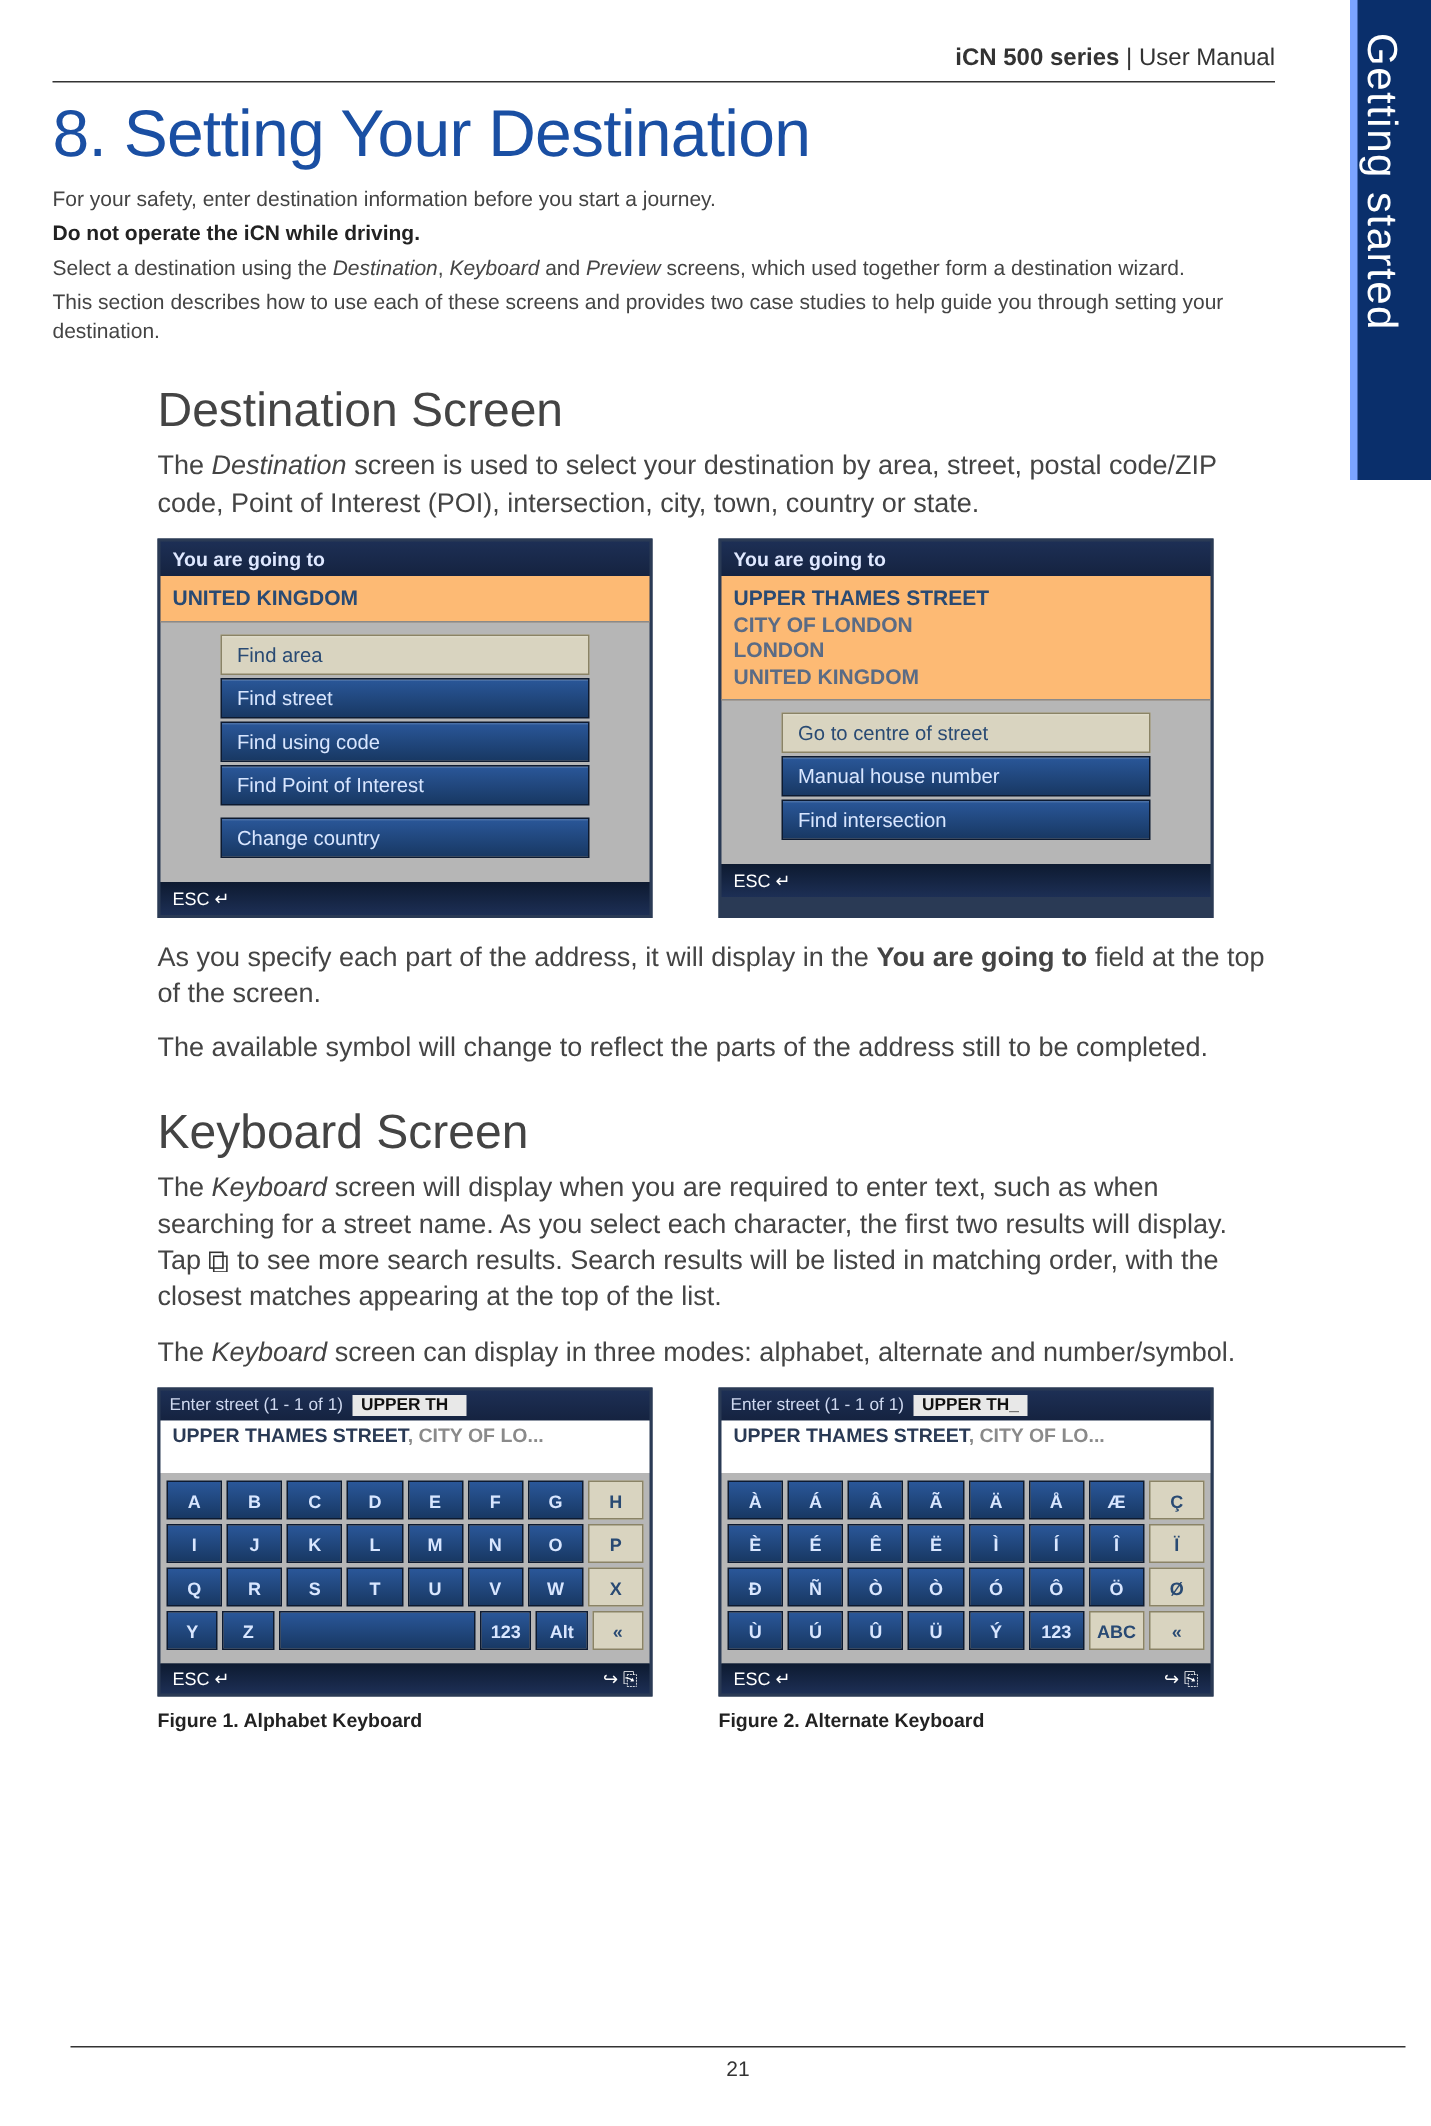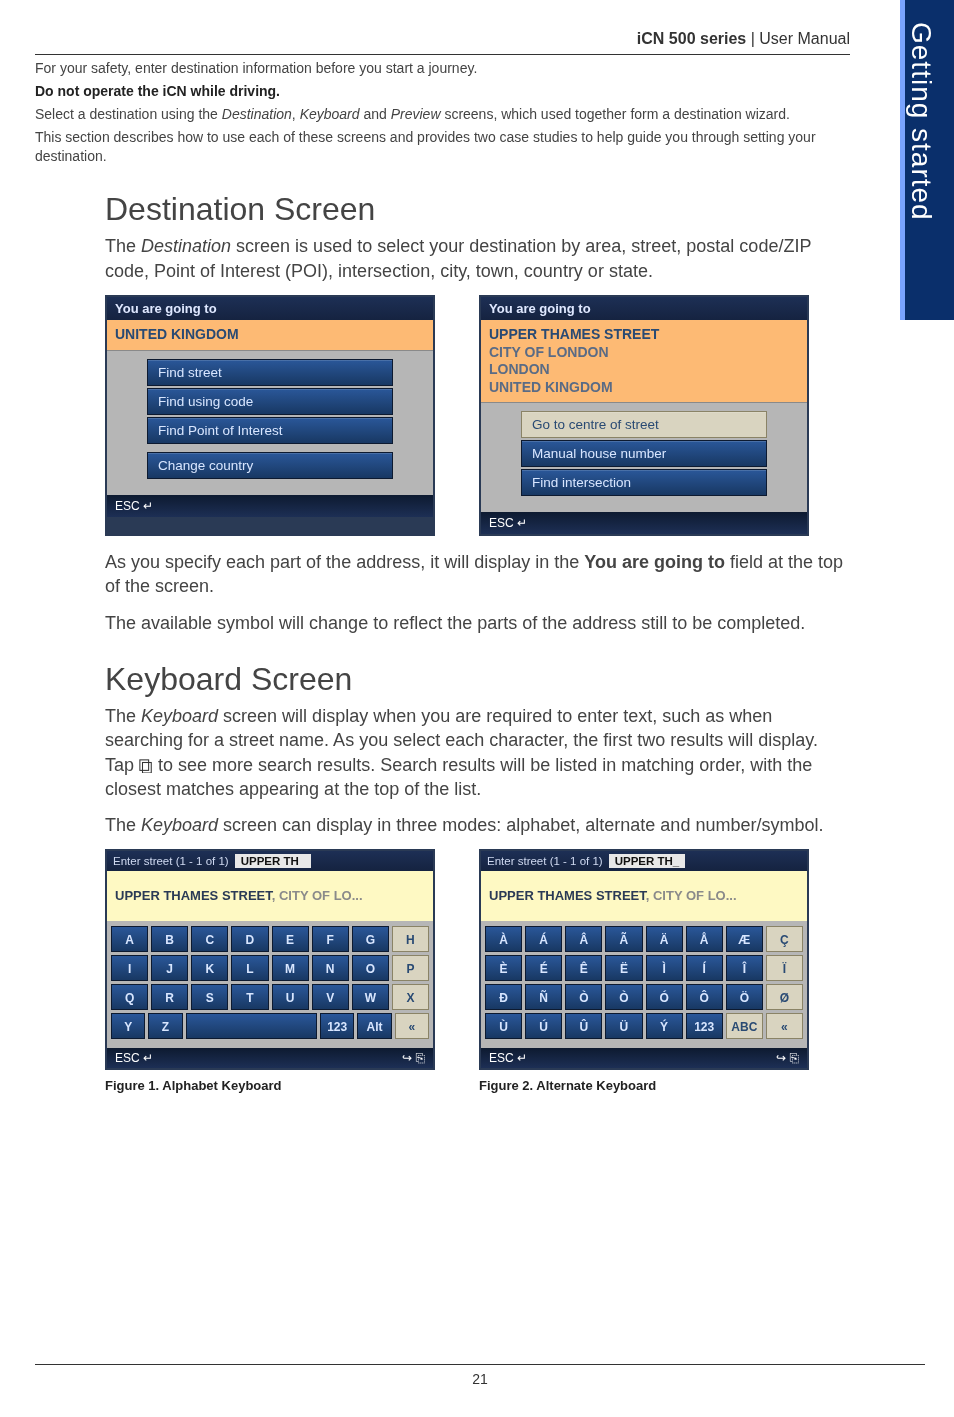--- a/index.html
+++ b/index.html
@@ -139,23 +139,23 @@
     gap: 6px;
   }
   .kbd-panel .kb-top .entry-box {
     background: #e8e8e8;
     color: #111;
     padding: 1px 6px;
     font-weight: 700;
     min-width: 76px;
   }
   .kbd-panel .result {
-    background: #fef9c3;
+    background: #ffffff;
     color: #2a3a55;
-    padding: 17px 8px 18px 8px;
+    padding: 2px 8px 18px 8px;
     font-weight: 700;
     font-size: 13px;
     white-space: nowrap;
     overflow: hidden;
   }
   .kbd-panel .result .dim { color: #8a8a8a; font-weight: 700; }
   .kbd-panel .key-grid {
     background: #b6b6b6;
     padding: 2px 4px 6px 4px;
   }
@@ -192,21 +192,21 @@
   }
   .fig-caption {
     font-size: 13px;
     font-weight: 700;
     color: #222;
     margin-top: 8px;
   }
   .pagenum {
     position: absolute;
     bottom: 30px;
-    left: 0;
+    left: 12px;
     width: 890px;
     text-align: center;
     font-size: 14px;
     color: #333;
     border-top: 1.5px solid #333;
     padding-top: 6px;
     margin-left: 35px;
   }
   .inline-icon {
     display: inline-block;
@@ -220,20 +220,21 @@
 <div class="side-tab">
   <div class="side-tab-text">Getting started</div>
 </div>
 
 <div class="page">
   <div class="header-line">
     <span class="bold">iCN 500 series</span><span> | User Manual</span>
   </div>
   <div class="rule-top"></div>
 
+  <h1 class="chapter">8. Setting Your Destination</h1>
 
   <div class="intro">
     <p>For your safety, enter destination information before you start a journey.</p>
     <p class="warn">Do not operate the iCN while driving.</p>
     <p>
       <span>Select a destination using the </span><span class="em">Destination</span><span>, </span><span class="em">Keyboard</span><span> and </span><span class="em">Preview</span><span> screens, which used together form a destination wizard.</span>
     </p>
     <p>This section describes how to use each of these screens and provides two case studies to help guide you through setting your destination.</p>
   </div>
 
@@ -242,20 +243,21 @@
     <p class="sec-desc">
       <span>The </span><span class="em">Destination</span><span> screen is used to select your destination by area, street, postal code/ZIP code, Point of Interest (POI), intersection, city, town, country or state.</span>
     </p>
 
     <div class="two-col">
 
       <div class="device">
         <div class="titlebar">You are going to</div>
         <div class="context">UNITED KINGDOM</div>
         <div class="menu-area" id="dest-left-menu">
+            <div class="menu-item open">Find area</div>
             <div class="menu-item">Find street</div>
             <div class="menu-item">Find using code</div>
             <div class="menu-item">Find Point of Interest</div>
             <div class="menu-item gap-above">Change country</div>
           </div>
         <div class="footer">
           <span>ESC ↵</span>
           <span></span>
         </div>
       </div>

